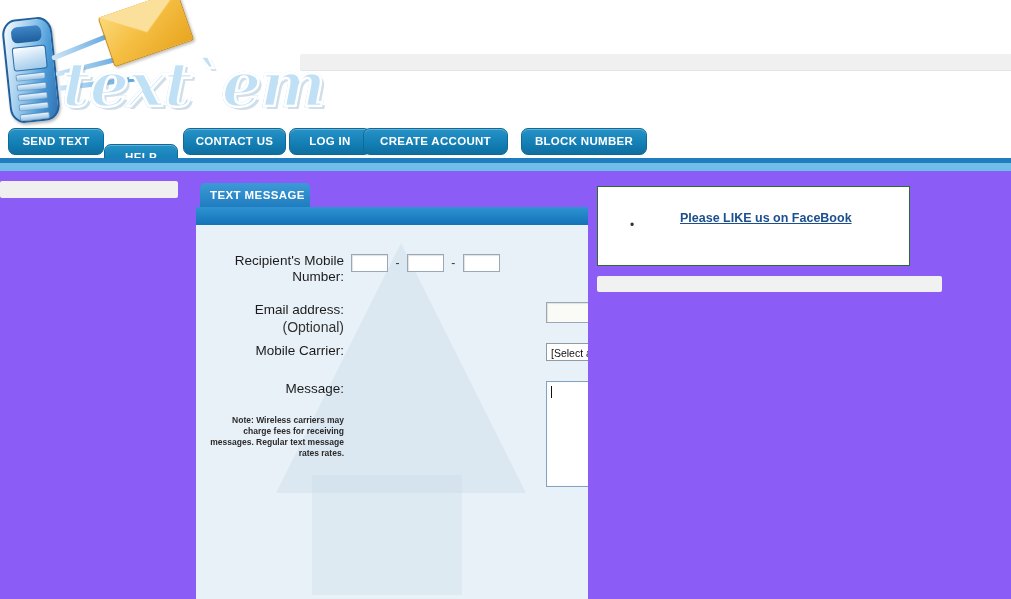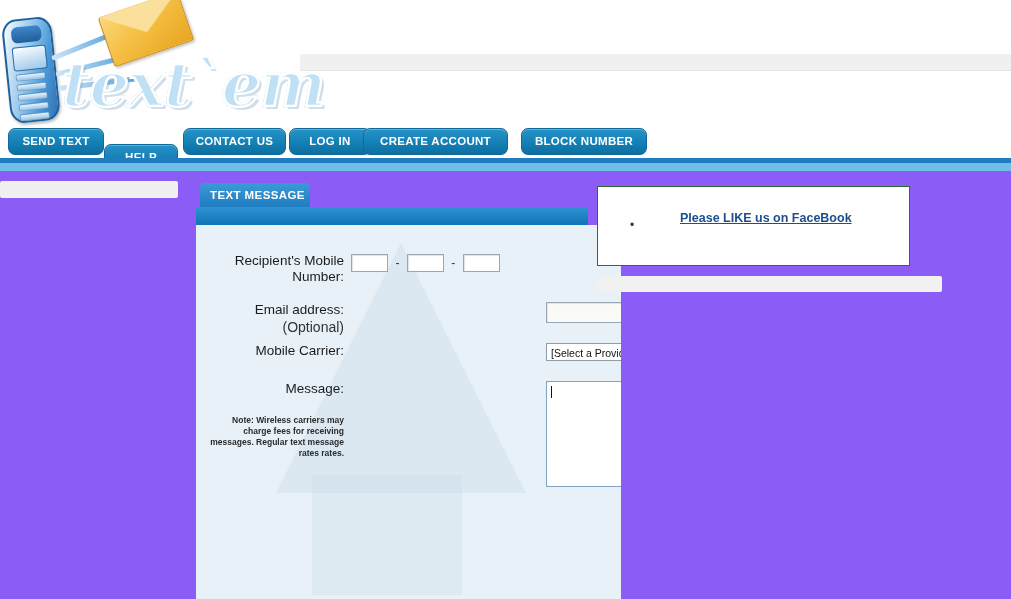--- a/index.html
+++ b/index.html
@@ -138,21 +138,20 @@
     cursor:pointer;
   }
   #tab-bar{
     position:absolute;left:0;top:24px;width:392px;height:18px;
     background:linear-gradient(180deg,#2f93d2,#1273b6);
   }
   #form-area{
     position:absolute;left:0;top:42px;width:392px;height:374px;
     background:#e8f1f8;
     overflow:hidden;
-    padding-left:33px;
   }
   
   #wm{
     position:absolute;left:80px;top:18px;width:0;height:0;
     border-left:125px solid transparent;border-right:125px solid transparent;
     border-bottom:250px solid rgba(203,220,233,.45);
   }
   #wm2{
     position:absolute;left:116px;top:250px;width:150px;height:120px;
     background:rgba(203,220,233,.35);

